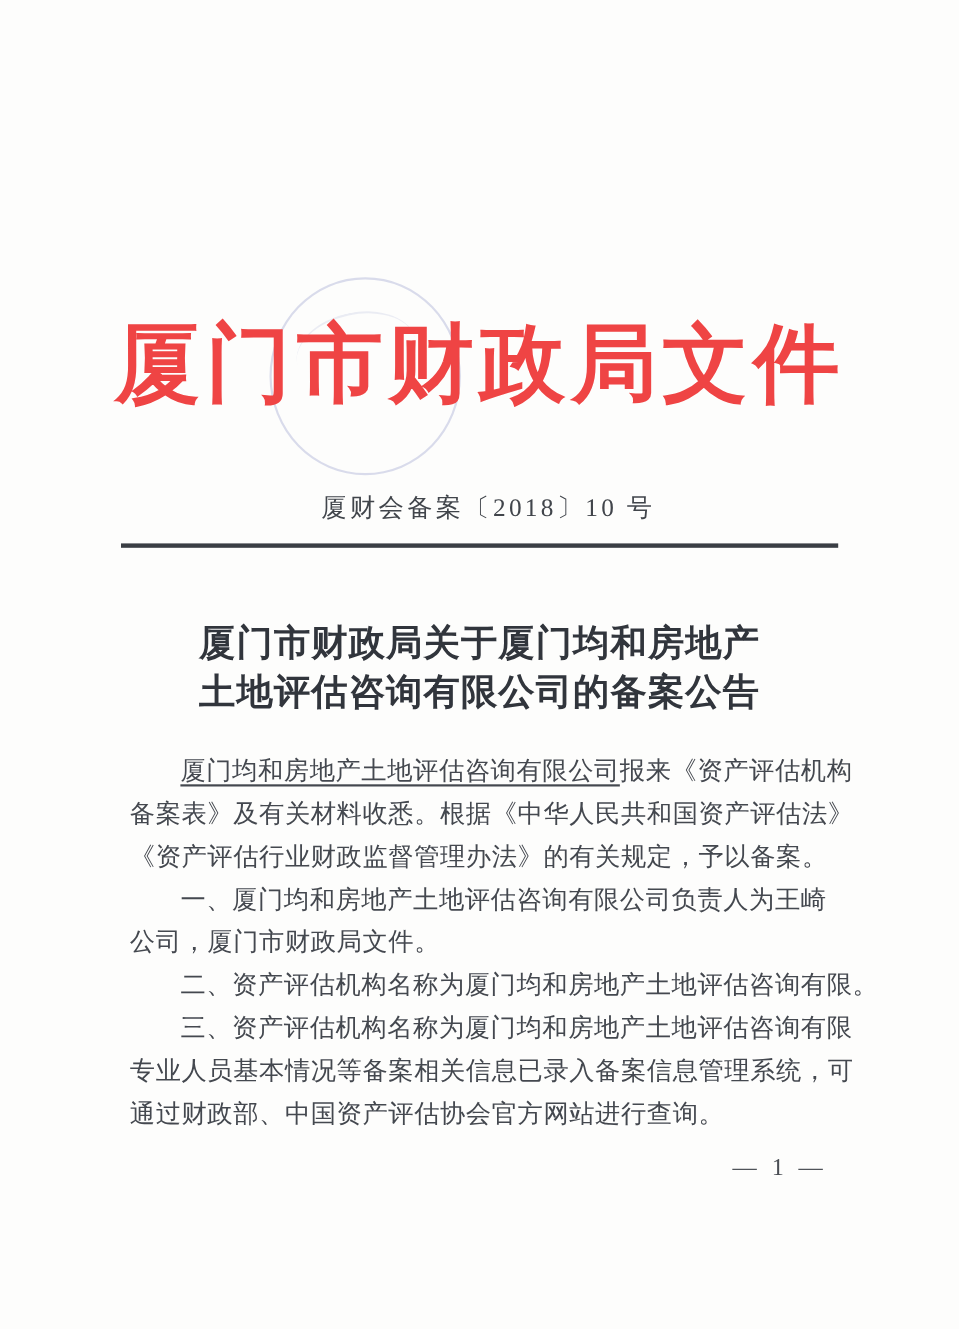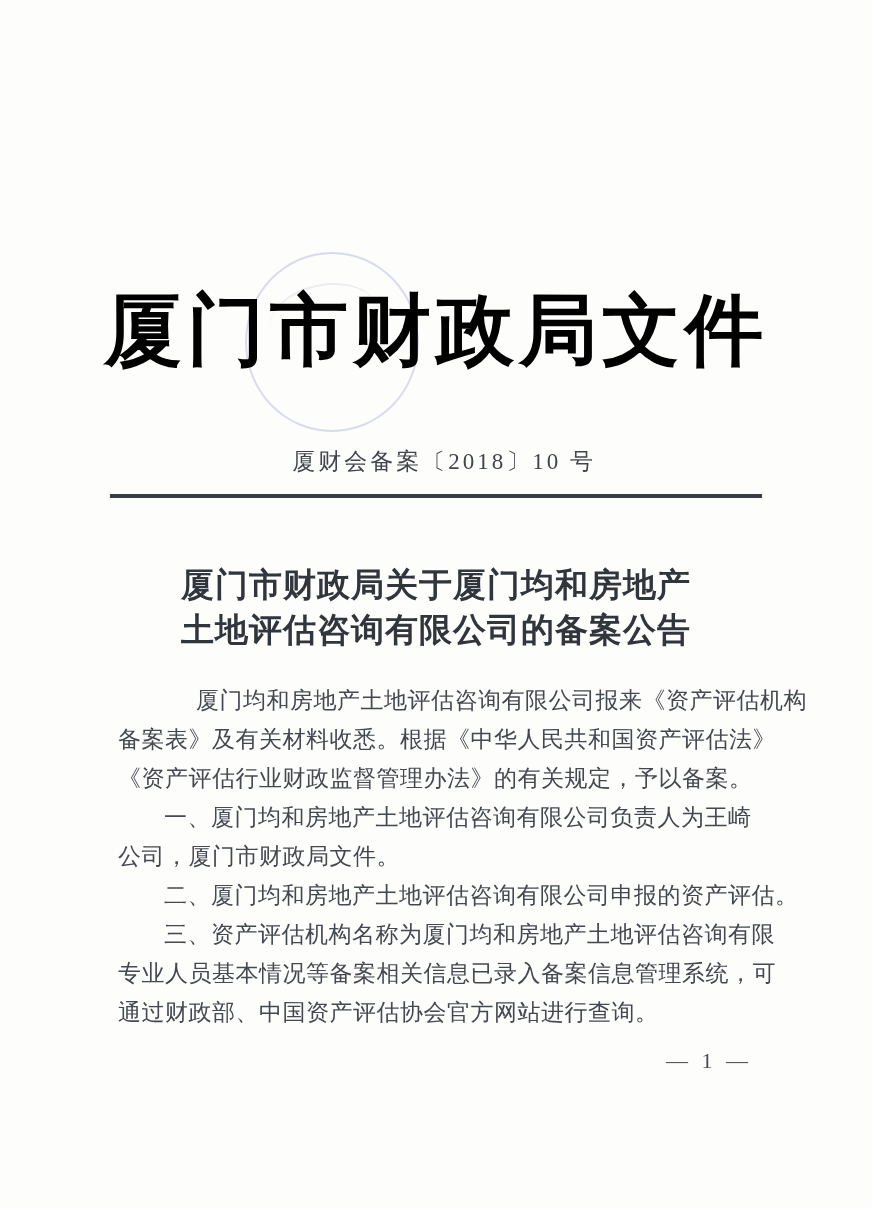--- a/index.html
+++ b/index.html
@@ -39,21 +39,21 @@
     transform:rotate(-12deg);
   }
   .masthead{
     position:absolute;
     top:282px;left:0;right:0;
     margin:0;
     text-align:center;
     font-size:78px;
     font-weight:900;
     letter-spacing:5px;
-    color:#000000;
+    color:#ef4444;
     line-height:1.25;
   }
   .docnum{
     position:absolute;
     top:446px;left:0;right:0;
     text-align:center;
     font-size:23px;
     letter-spacing:3px;
     color:#41454b;
     margin-left:16px;
@@ -80,23 +80,23 @@
     top:681px;left:118px;
     width:656px;
     font-size:23px;
     line-height:39px;
     letter-spacing:0.5px;
     color:#44484f;
   }
   .body .line{white-space:nowrap;}
   .body .line.indent{text-indent:2em;}
   .body .u{
+    text-decoration:underline;
     text-underline-offset:5px;
     text-decoration-thickness:2px;
-    margin-left:32px;
   }
   .pagenum{
     position:absolute;
     top:1048px;right:120px;
     font-size:22px;
     letter-spacing:4px;
     color:#4a4e54;
   }
 </style>
 </head>
@@ -116,21 +116,21 @@
     <span>厦门市财政局关于厦门均和房地产</span><br>
     <span>土地评估咨询有限公司的备案公告</span>
   </h2>
 
   <div class="body" id="body-lines">
       <div class="line indent"><span class="u">厦门均和房地产土地评估咨询有限公司</span>报来《资产评估机构</div>
       <div class="line">备案表》及有关材料收悉。根据《中华人民共和国资产评估法》</div>
       <div class="line">《资产评估行业财政监督管理办法》的有关规定，予以备案。</div>
       <div class="line indent">一、厦门均和房地产土地评估咨询有限公司负责人为王崎</div>
       <div class="line">公司，厦门市财政局文件。</div>
-      <div class="line indent">二、厦门均和房地产土地评估咨询有限公司申报的资产评估。</div>
+      <div class="line indent">二、资产评估机构名称为厦门均和房地产土地评估咨询有限。</div>
       <div class="line indent">三、资产评估机构名称为厦门均和房地产土地评估咨询有限</div>
       <div class="line">专业人员基本情况等备案相关信息已录入备案信息管理系统，可</div>
       <div class="line">通过财政部、中国资产评估协会官方网站进行查询。</div>
     </div>
 
   <div class="pagenum">— 1 —</div>
 
 </div>
 
 </body></html>

